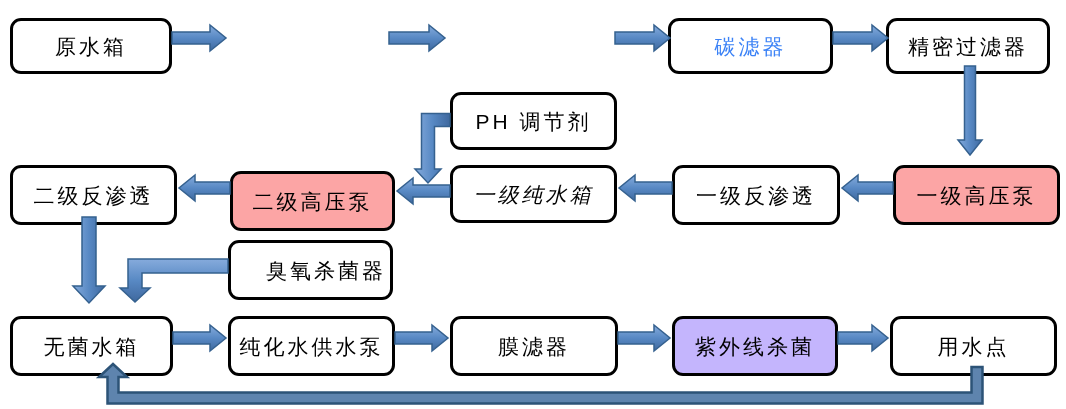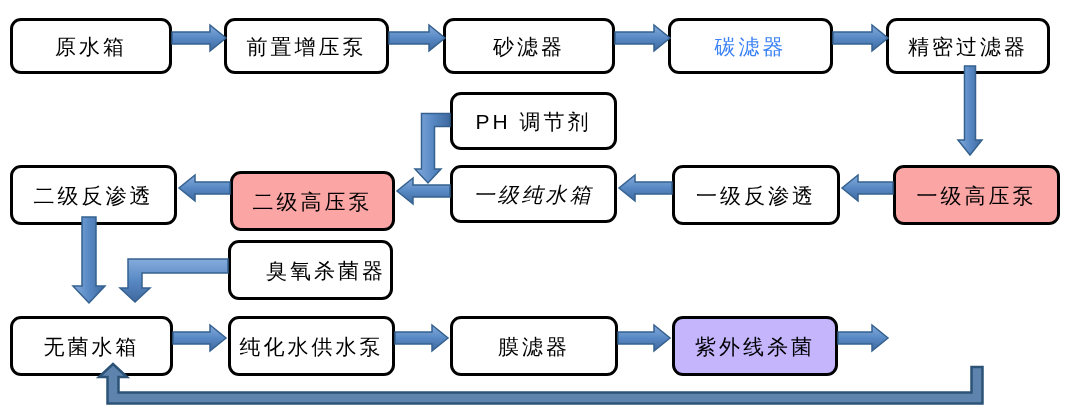--- a/index.html
+++ b/index.html
@@ -50,26 +50,20 @@
   }
 </style>
 </head>
 <body>
 
 <div id="canvas" style="background: rgb(255, 255, 255);">
   <div id="node-layer">
       <div class="node" style="left: 10px; top: 10px; width: 162px; height: 56px; border-color: rgb(0, 0, 0); background: rgb(255, 255, 255);">
         <span class="node-label" style="color: rgb(0, 0, 0);">原水箱</span>
       </div>
-      <div class="node" style="left: 224px; top: 10px; width: 165px; height: 56px; border-color: rgb(0, 0, 0); background: rgb(255, 255, 255);">
-        <span class="node-label" style="color: rgb(0, 0, 0);">前置增压泵</span>
-      </div>
-      <div class="node" style="left: 443px; top: 10px; width: 172px; height: 56px; border-color: rgb(0, 0, 0); background: rgb(255, 255, 255);">
-        <span class="node-label" style="color: rgb(0, 0, 0);">砂滤器</span>
-      </div>
       <div class="node" style="left: 668px; top: 10px; width: 165px; height: 56px; border-color: rgb(0, 0, 0); background: rgb(255, 255, 255);">
         <span class="node-label" style="color: #3b82f6;">碳滤器</span>
       </div>
       <div class="node" style="left: 886px; top: 10px; width: 164px; height: 56px; border-color: rgb(0, 0, 0); background: rgb(255, 255, 255);">
         <span class="node-label" style="color: rgb(0, 0, 0);">精密过滤器</span>
       </div>
       <div class="node" style="left: 450px; top: 84px; width: 167px; height: 58px; border-color: rgb(0, 0, 0); background: rgb(255, 255, 255);">
         <span class="node-label" style="color: rgb(0, 0, 0);">PH 调节剂</span>
       </div>
       <div class="node" style="left: 10px; top: 157px; width: 167px; height: 60px; border-color: rgb(0, 0, 0); background: rgb(255, 255, 255);">
@@ -95,20 +89,23 @@
       </div>
       <div class="node" style="left: 228px; top: 308px; width: 167px; height: 60px; border-color: rgb(0, 0, 0); background: rgb(255, 255, 255);">
         <span class="node-label" style="color: rgb(0, 0, 0);">纯化水供水泵</span>
       </div>
       <div class="node" style="left: 450px; top: 308px; width: 168px; height: 60px; border-color: rgb(0, 0, 0); background: rgb(255, 255, 255);">
         <span class="node-label" style="color: rgb(0, 0, 0);">膜滤器</span>
       </div>
       <div class="node" style="left: 672px; top: 308px; width: 166px; height: 60px; border-color: rgb(0, 0, 0); background: #c4b5fd;">
         <span class="node-label" style="color: rgb(0, 0, 0);">紫外线杀菌</span>
       </div>
+      <div class="node" style="left: 890px; top: 308px; width: 167px; height: 60px; border-color: rgb(0, 0, 0); background: rgb(255, 255, 255);">
+        <span class="node-label" style="color: rgb(0, 0, 0);">用水点</span>
+      </div>
     </div>
   <svg id="edge-layer" viewBox="0 0 1066 409" xmlns="http://www.w3.org/2000/svg">
       <defs>
         <linearGradient id="gradH" x1="0" y1="0" x2="0" y2="1">
           <stop offset="0" stop-color="#86abdc"></stop>
           <stop offset="0.5" stop-color="#5889c4"></stop>
           <stop offset="1" stop-color="#3f689e"></stop>
         </linearGradient>
         <linearGradient id="gradV" x1="0" y1="0" x2="1" y2="0">
           <stop offset="0" stop-color="#86abdc"></stop>

